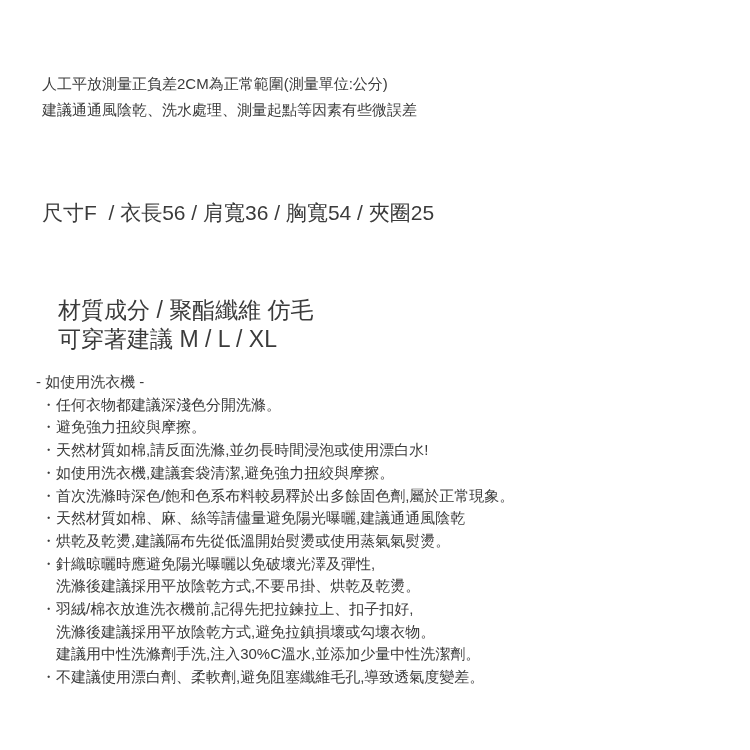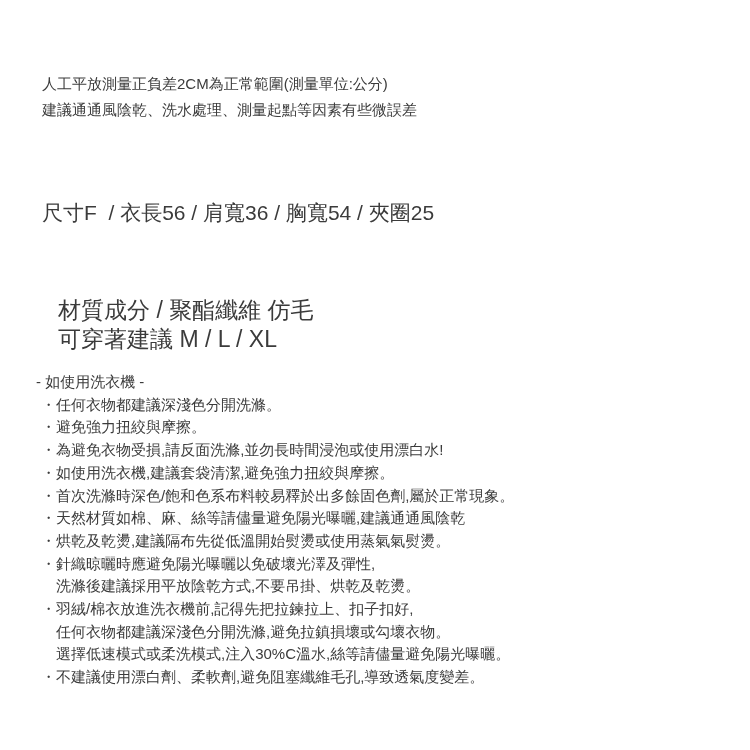--- a/index.html
+++ b/index.html
@@ -44,21 +44,21 @@
     <div class="care-row">
       <span class="marker">・</span>
       <span class="text">任何衣物都建議深淺色分開洗滌。</span>
     </div>
     <div class="care-row">
       <span class="marker">・</span>
       <span class="text">避免強力扭絞與摩擦。</span>
     </div>
     <div class="care-row">
       <span class="marker">・</span>
-      <span class="text">為避免衣物受損,請反面洗滌,並勿長時間浸泡或使用漂白水!</span>
+      <span class="text">天然材質如棉,請反面洗滌,並勿長時間浸泡或使用漂白水!</span>
     </div>
     <div class="care-row">
       <span class="marker">・</span>
       <span class="text">如使用洗衣機,建議套袋清潔,避免強力扭絞與摩擦。</span>
     </div>
     <div class="care-row">
       <span class="marker">・</span>
       <span class="text">首次洗滌時深色/飽和色系布料較易釋於出多餘固色劑,屬於正常現象。</span>
     </div>
     <div class="care-row">
@@ -76,25 +76,25 @@
     <div class="care-row">
       <span class="marker"></span>
       <span class="text">洗滌後建議採用平放陰乾方式,不要吊掛、烘乾及乾燙。</span>
     </div>
     <div class="care-row">
       <span class="marker">・</span>
       <span class="text">羽絨/棉衣放進洗衣機前,記得先把拉鍊拉上、扣子扣好,</span>
     </div>
     <div class="care-row">
       <span class="marker"></span>
-      <span class="text">任何衣物都建議深淺色分開洗滌,避免拉鎮損壞或勾壞衣物。</span>
+      <span class="text">洗滌後建議採用平放陰乾方式,避免拉鎮損壞或勾壞衣物。</span>
     </div>
     <div class="care-row">
       <span class="marker"></span>
-      <span class="text">選擇低速模式或柔洗模式,注入30%C溫水,絲等請儘量避免陽光曝曬。</span>
+      <span class="text">建議用中性洗滌劑手洗,注入30%C溫水,並添加少量中性洗潔劑。</span>
     </div>
     <div class="care-row">
       <span class="marker">・</span>
       <span class="text">不建議使用漂白劑、柔軟劑,避免阻塞纖維毛孔,導致透氣度變差。</span>
     </div>
   </div>
 
 </div>
 
 </body></html>

